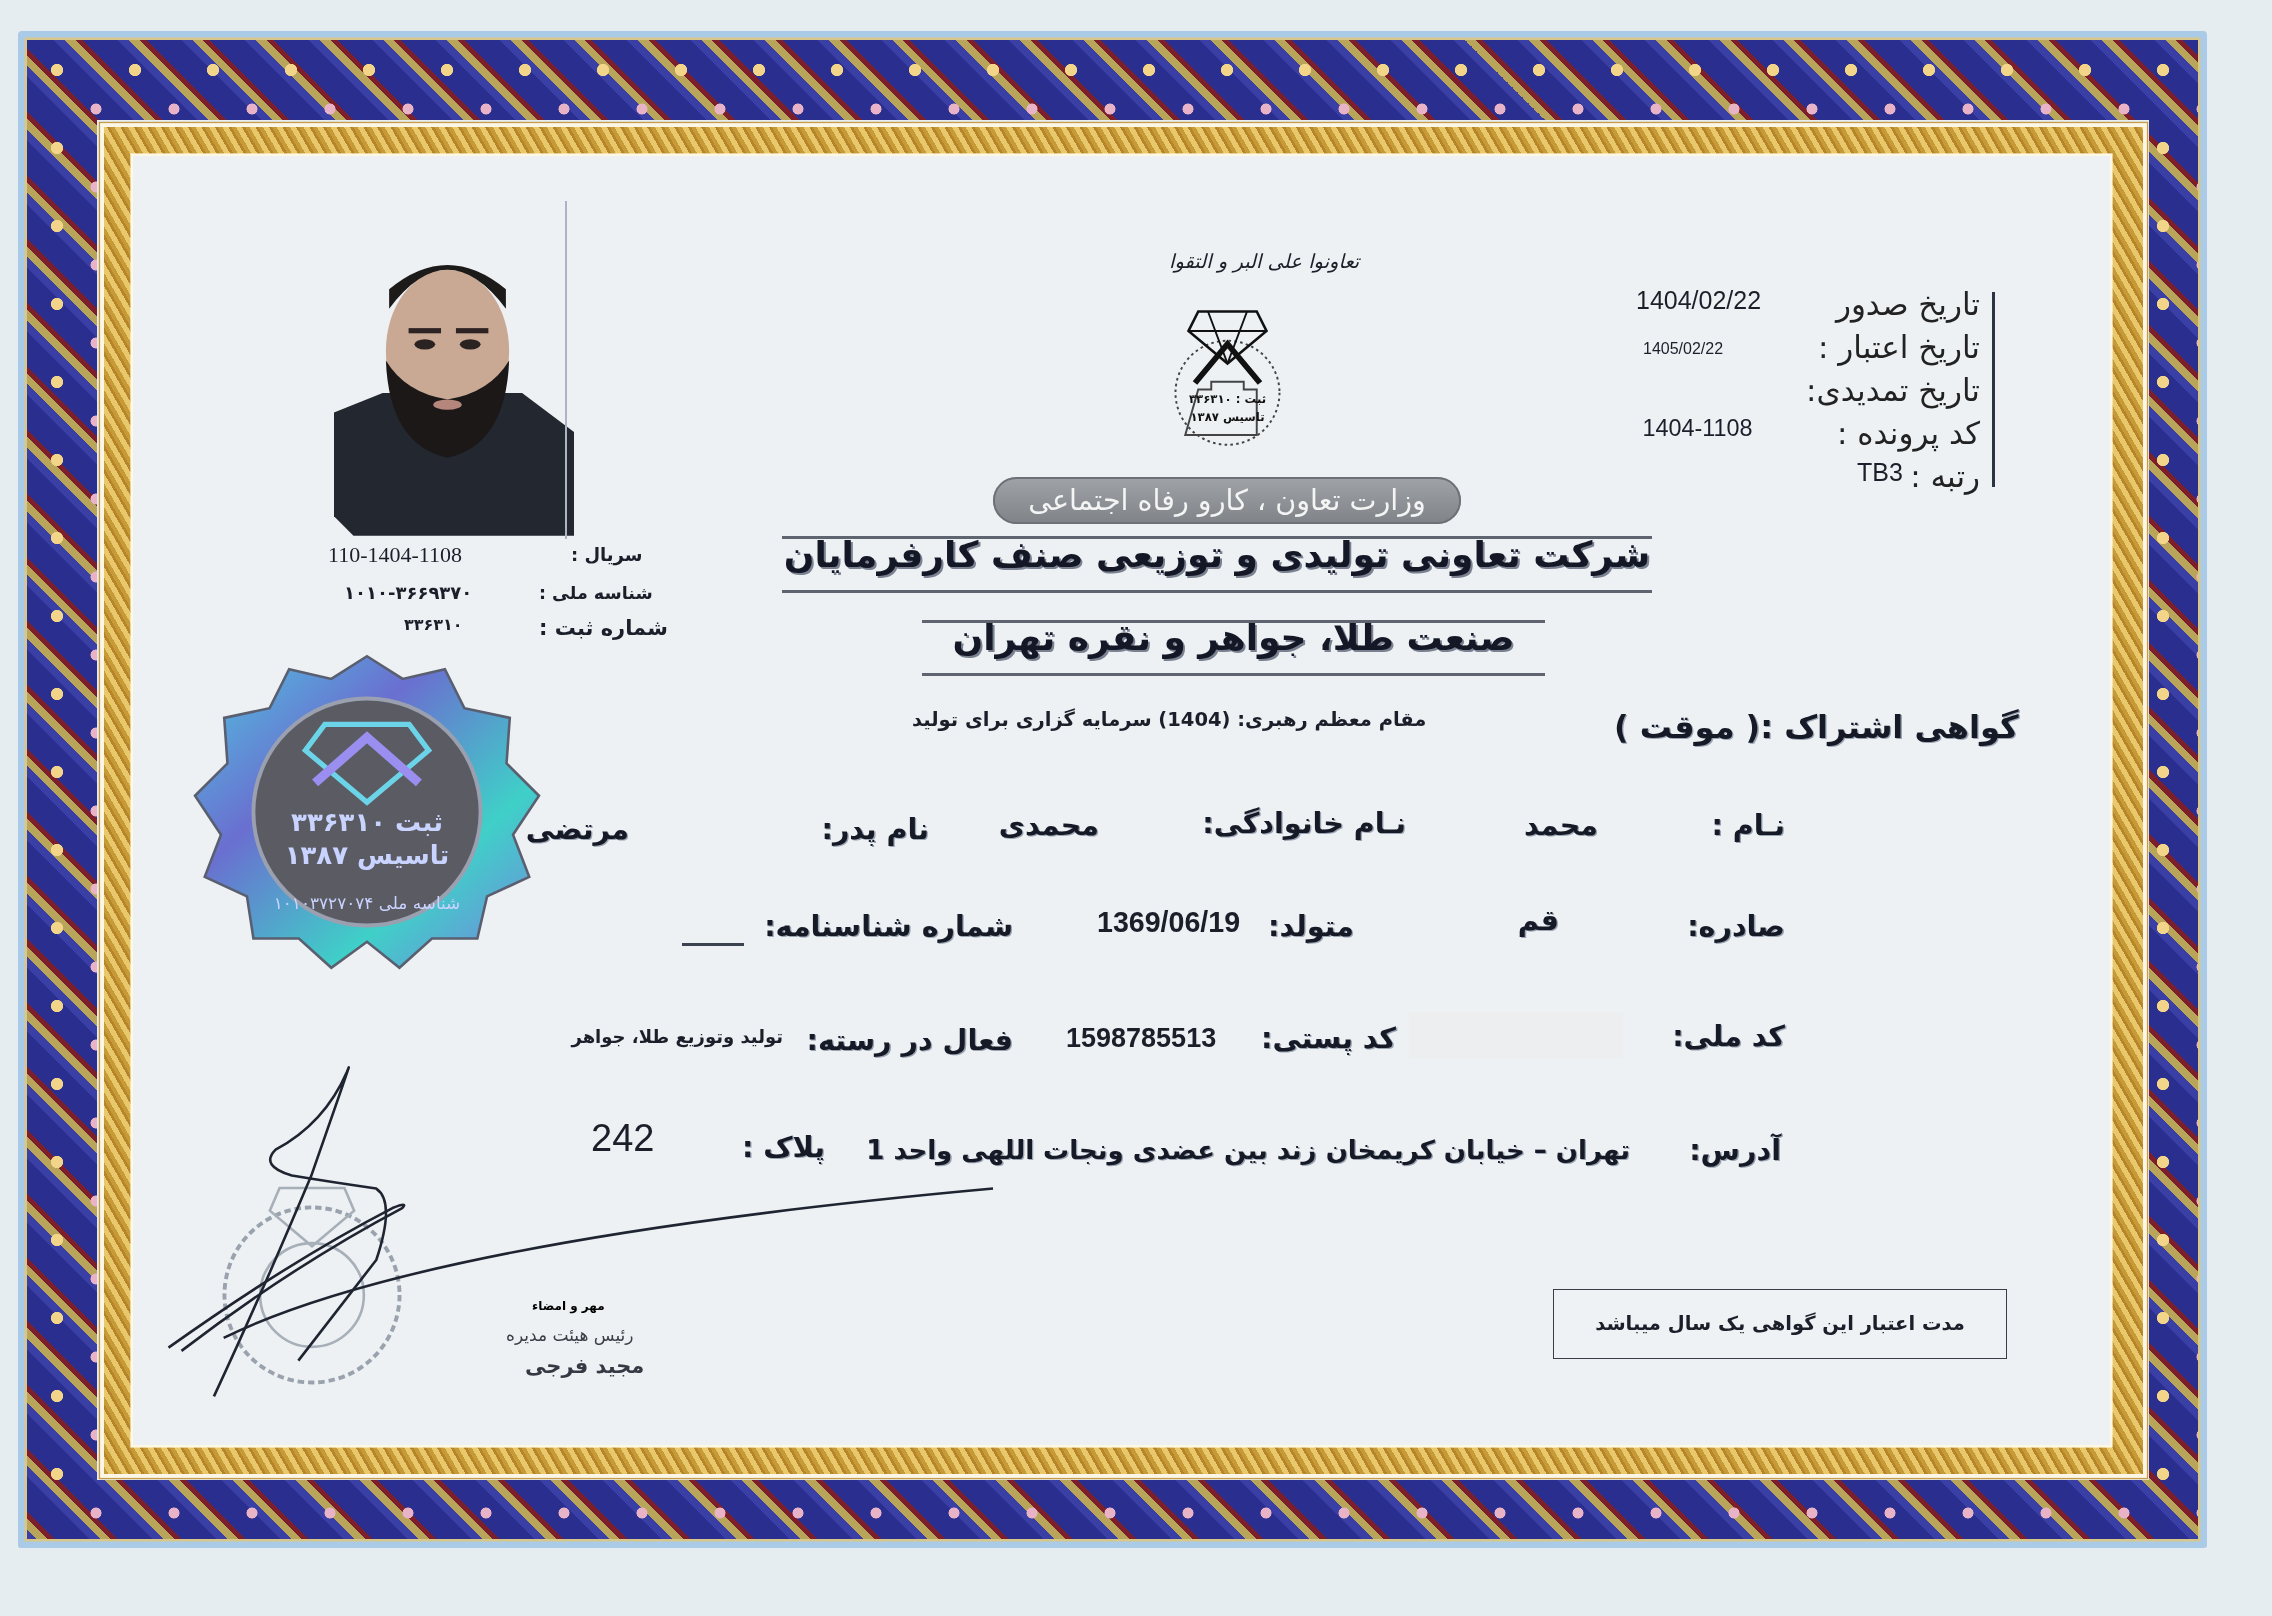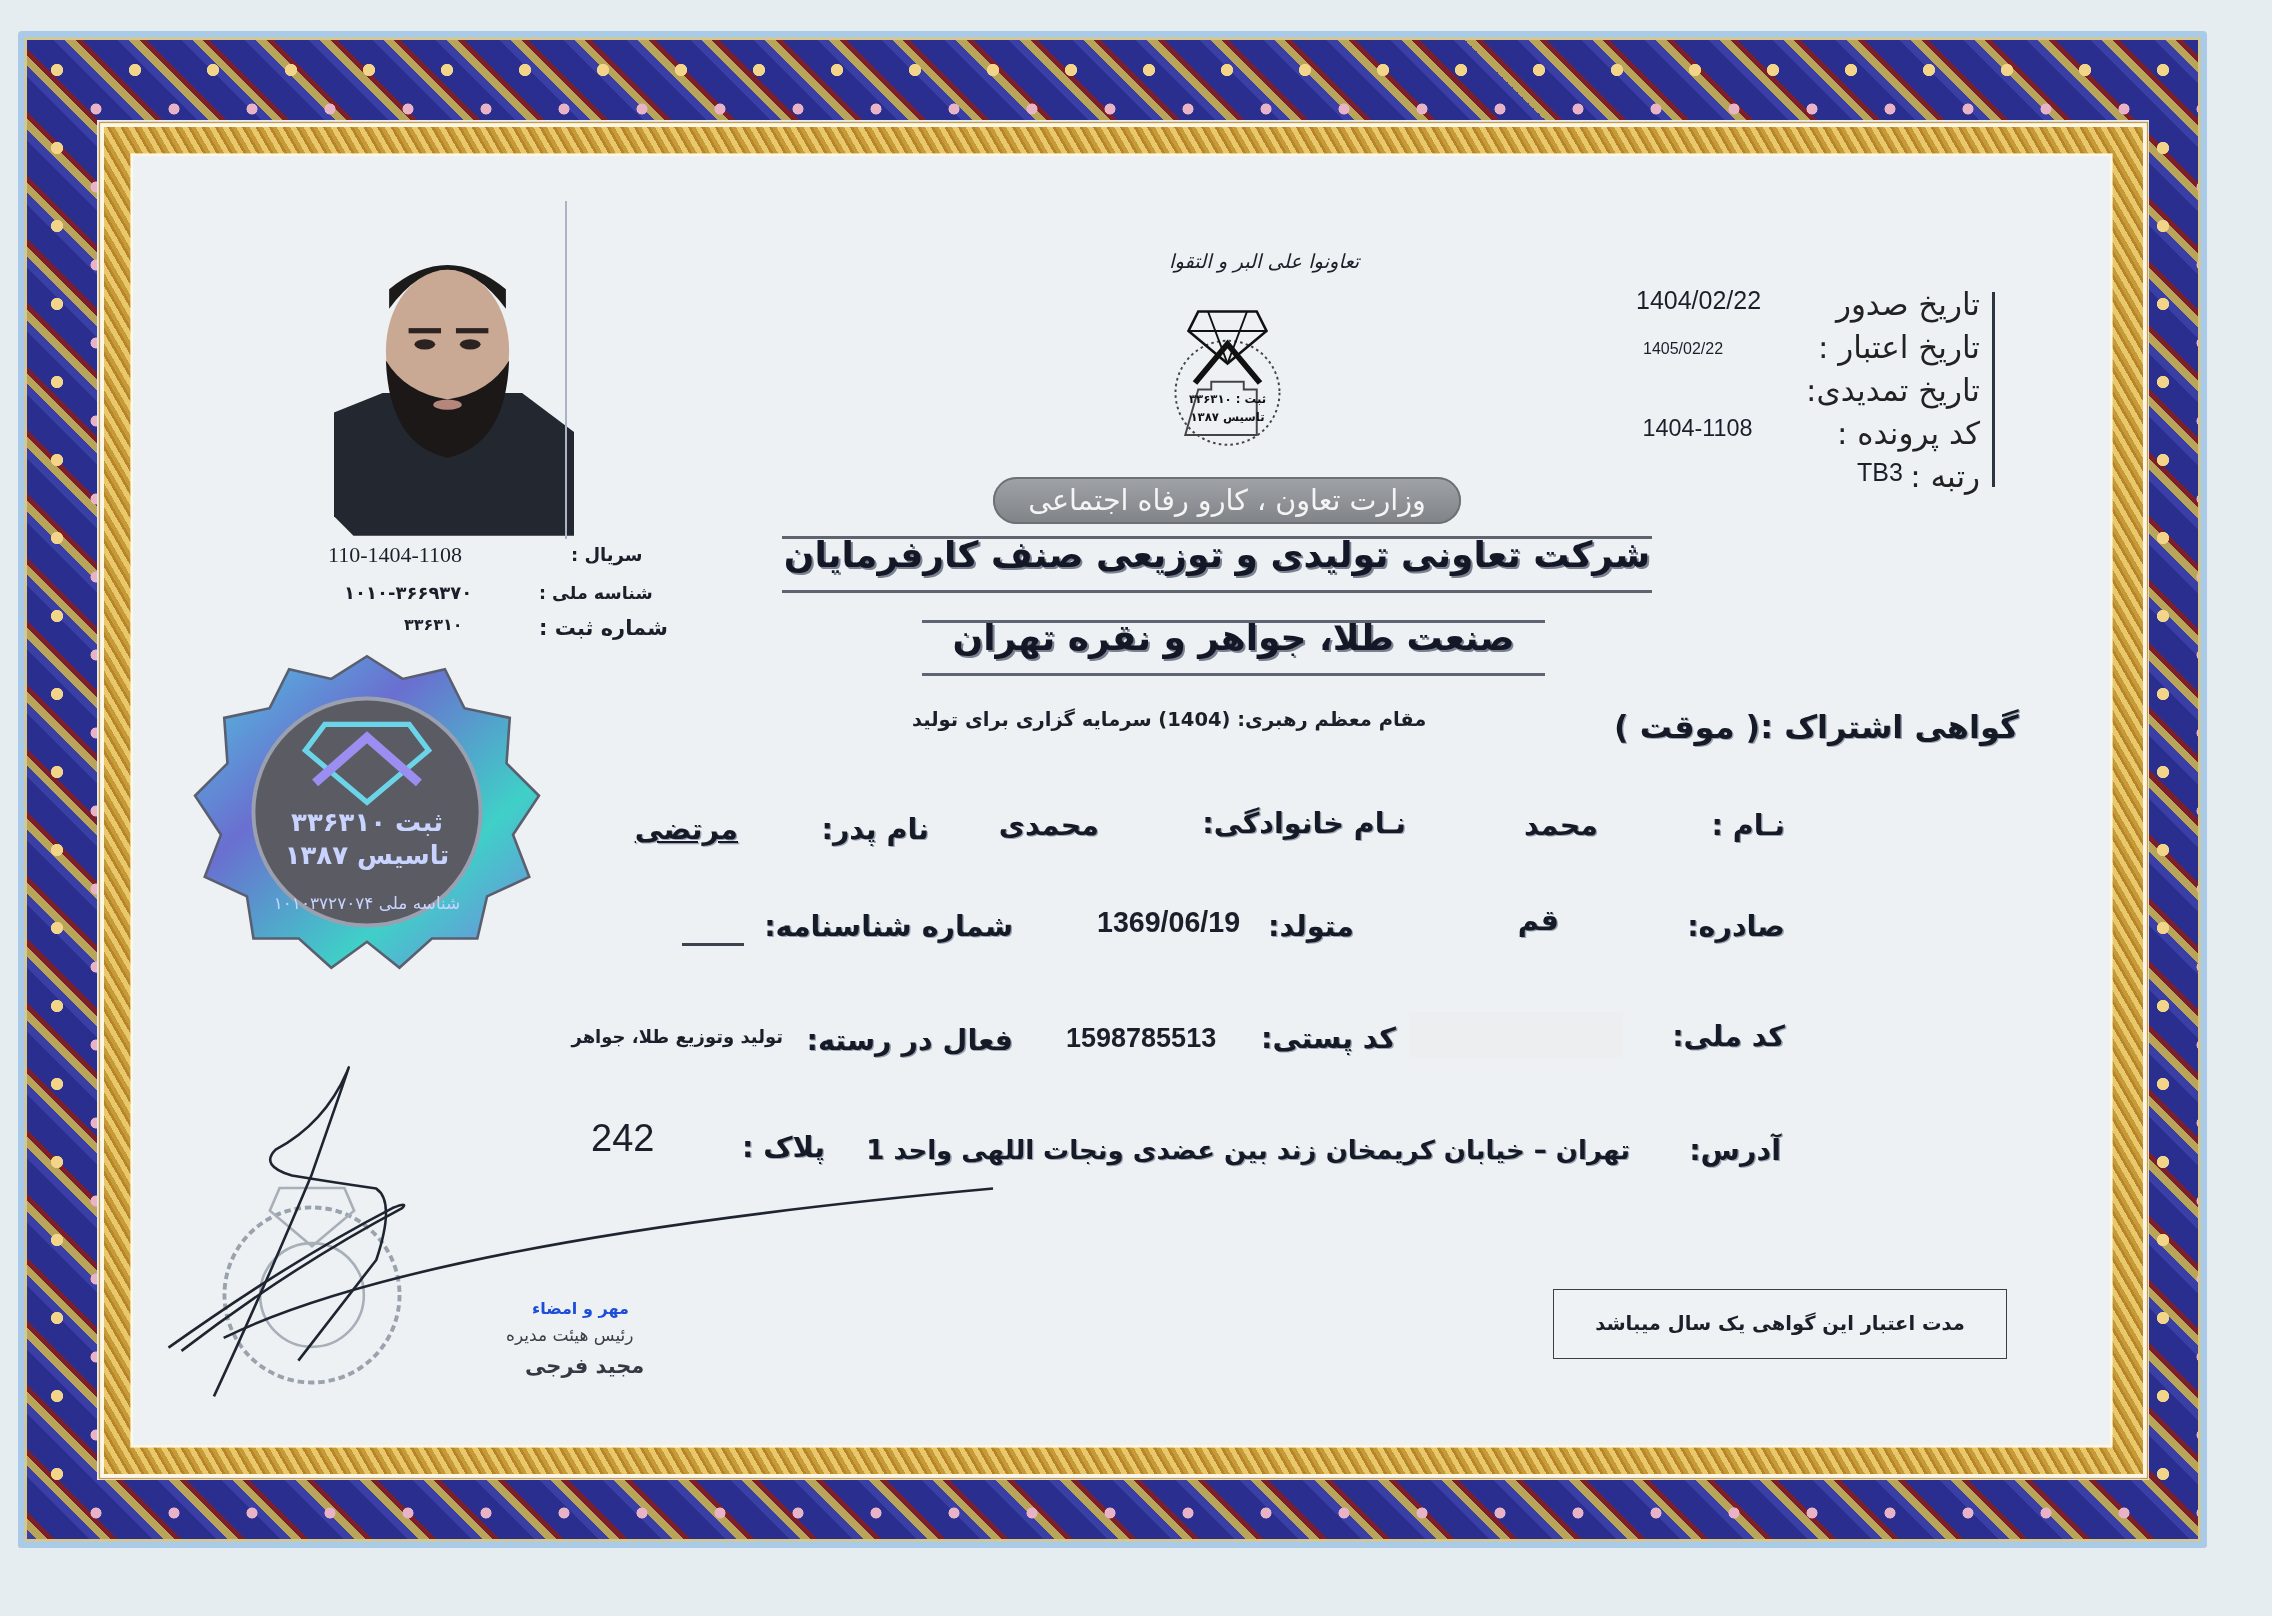--- a/index.html
+++ b/index.html
@@ -134,21 +134,21 @@
     <span class="abs rtl info-row" style="right:0;top:0;">رتبه :</span>
     <span class="abs val-num" style="left:221px;top:0;font-weight:normal;font-size:25px;">TB3</span>
   </div>
 </div>
 
 <div class="abs rtl field" style="right:488px;top:808px;">نـام :</div>
 <div class="abs rtl field" style="right:675px;top:808px;">محمد</div>
 <div class="abs rtl field" style="right:867px;top:806px;">نـام خانوادگی:</div>
 <div class="abs rtl field" style="right:1174px;top:808px;">محمدی</div>
 <div class="abs rtl field" style="right:1344px;top:812px;">نام پدر:</div>
-<div class="abs rtl field" style="right:1535px;top:812px;text-decoration:underline;">مرتضی</div>
+<div class="abs rtl field" style="right:1644px;top:812px;">مرتضی</div>
 
 <div class="abs rtl field" style="right:488px;top:909px;">صادره:</div>
 <div class="abs rtl field" style="right:714px;top:903px;">قم</div>
 <div class="abs rtl field" style="right:919px;top:909px;">متولد:</div>
 <div class="abs val-num" style="left:1097px;top:906px;font-size:28.6px;text-align:center;">1369/06/19</div>
 <div class="abs rtl field" style="right:1260px;top:909px;">شماره شناسنامه:</div>
 <div class="abs" style="left:682px;top:943px;width:62px;height:2.6px;background:#3b4250;"></div>
 
 <div class="abs rtl field" style="right:488px;top:1019px;">کد ملی:</div>
 <div class="abs redact"></div>
@@ -169,18 +169,18 @@
     <polygon points="110,20 210,20 225,55 160,110 95,55" fill="none" stroke="#a7afb8" stroke-width="4"></polygon>
   </svg>
 </div>
 <div class="abs" style="left:162px;top:1052px;width:844px;height:403px;">
   <svg width="844" height="403" viewBox="0 0 1300 620">
     <path d="M30,460 Q200,330 370,240 Q380,230 355,240 Q200,320 10,455" fill="none" stroke="#1f2530" stroke-width="4"></path>
     <path d="M80,530 Q150,380 230,190 Q300,-10 285,30 Q250,110 175,150 Q150,175 200,190 Q260,200 330,210 Q360,230 330,320 L210,475" fill="none" stroke="#1f2530" stroke-width="4"></path>
     <path d="M95,440 Q400,290 1280,210" fill="none" stroke="#1f2530" stroke-width="4"></path>
   </svg>
 </div>
-<div class="abs rtl" style="left:532px;top:1299px;font-size:16px;font-weight:bold;color:#1d4ed8;">مهر و امضاء</div>
+<div class="abs rtl" style="left:532px;top:1299px;font-size:12px;font-weight:bold;color:#000000;">مهر و امضاء</div>
 <div class="abs rtl" style="left:506px;top:1325px;font-size:17px;color:#3a3f48;">رئیس هیئت مدیره</div>
 <div class="abs rtl" style="left:525px;top:1354px;font-size:21px;font-weight:bold;color:#343943;">مجید فرجی</div>
 
 <div class="abs note-box rtl">مدت اعتبار این گواهی یک سال میباشد</div>
 
 
 </body></html>

